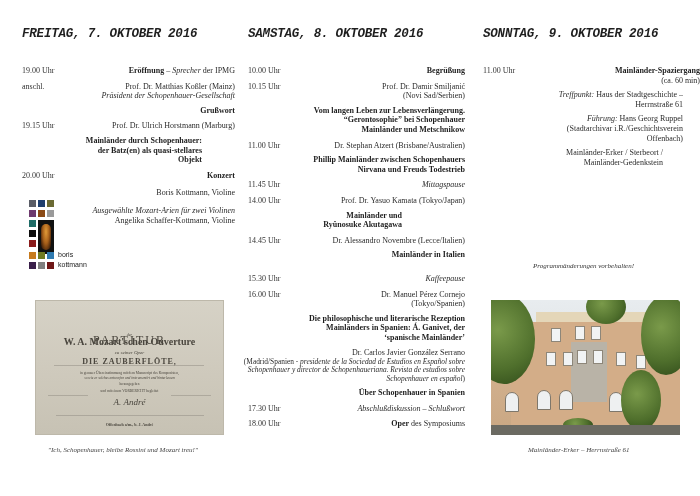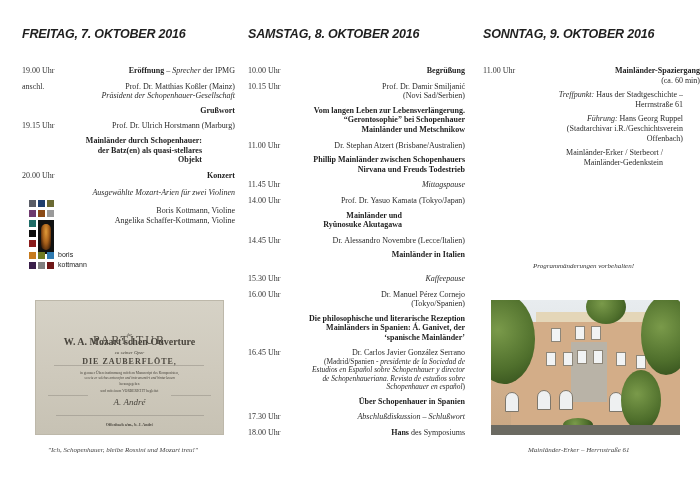--- a/index.html
+++ b/index.html
@@ -6,21 +6,21 @@
   html, body { width: 700px; height: 496px; background: #ffffff; overflow: hidden; }
   body { position: relative; font-family: "Liberation Serif", serif; color: #2b2b2b; }
 
   .col { position: absolute; top: 0; height: 496px; }
   .col-1 { left: 0; width: 235px; }
   .col-2 { left: 235px; width: 230px; }
   .col-3 { left: 465px; width: 235px; }
 
   .day-title {
     position: absolute; top: 27px;
-    font-family: Liberation Sans, sans-serif; font-style: italic;
+    font-family: Liberation Mono, monospace; font-style: italic;
     font-size: 12.5px; letter-spacing: -0.2px; color: #1f1f1f; white-space: nowrap;
   }
   .col-1 .day-title { left: 22px; }
   .col-2 .day-title { left: 13px; }
   .col-3 .day-title { left: 18px; }
 
   .program { position: absolute; top: 66px; left: 0; right: 0; }
   .entry { display: flex; margin-bottom: 6px; font-size: 8px; line-height: 9.6px; }
   .time { flex: 0 0 auto; color: #333; }
   .body { flex: 1 1 auto; text-align: right; }
@@ -83,22 +83,22 @@
       <span class="time">19.15 Uhr</span>
       <div class="body">
         <span class="line">Prof. Dr. Ulrich Horstmann (Marburg)</span>
         <span class="line b sub" style="width:120px">Mainländer durch Schopenhauer: der Batz(en) als quasi-stellares Objekt</span>
       </div>
     </div>
     <div class="entry">
       <span class="time">20.00 Uhr</span>
       <div class="body">
         <span class="line b">Konzert</span>
+        <span class="line" style="margin-top:8px">Boris Kottmann, Violine</span>
         <span class="line i" style="margin-top:8px">Ausgewählte Mozart-Arien für zwei Violinen</span>
-        <span class="line" style="margin-top:8px">Boris Kottmann, Violine</span>
         <span class="line">Angelika Schaffer-Kottmann, Violine</span>
       </div>
     </div>
   </div>
 
   <div class="logo">
     <div class="tile" style="left:0;top:0;background:#5a5d66"></div>
     <div class="tile" style="left:9px;top:0;background:#1f3f6e"></div>
     <div class="tile" style="left:18px;top:0;background:#6b6a34"></div>
     <div class="tile" style="left:0;top:10px;background:#6e3a6e"></div>
@@ -192,36 +192,35 @@
     </div>
     <div class="entry" style="margin-top:0">
       <span class="time">16.00 Uhr</span>
       <div class="body">
         <span class="line">Dr. Manuel Pérez Cornejo</span>
         <span class="line">(Tokyo/Spanien)</span>
         <span class="line b sub">Die philosophische und literarische Rezeption Mainländers in Spanien: Á. Ganivet, der ‘spanische Mainländer’</span>
       </div>
     </div>
     <div class="entry" style="margin-top:6px">
-      <span class="time">16.45 Uhr</span>
       <div class="body">
         <span class="line">Dr. Carlos Javier González Serrano</span>
         <span class="line" style="font-size:7.4px;line-height:8.4px"><span>(Madrid/Spanien - </span><span class="i">presidente de la Sociedad de Estudios en Español sobre Schopenhauer y director de Schopenhaueriana. Revista de estudios sobre Schopenhauer en español</span><span>)</span></span>
         <span class="line b sub">Über Schopenhauer in Spanien</span>
       </div>
     </div>
     <div class="entry" style="margin-top:4px">
       <span class="time">17.30 Uhr</span>
       <div class="body">
           <span class="line i">Abschlußdiskussion – Schlußwort</span>
         </div>
     </div>
     <div class="entry" style="margin-top:4px">
       <span class="time">18.00 Uhr</span>
-      <div class="body"><span class="b">Hans</span><span> des Symposiums</span></div>
+      <div class="body"><span class="b">Oper</span><span> des Symposiums</span></div>
     </div>
   </div>
 </section>
 
 <section class="col col-3">
   <h2 class="day-title">SONNTAG, 9. OKTOBER 2016</h2>
   <div class="program">
     <div class="entry">
       <span class="time">11.00 Uhr</span>
       <div class="body">

